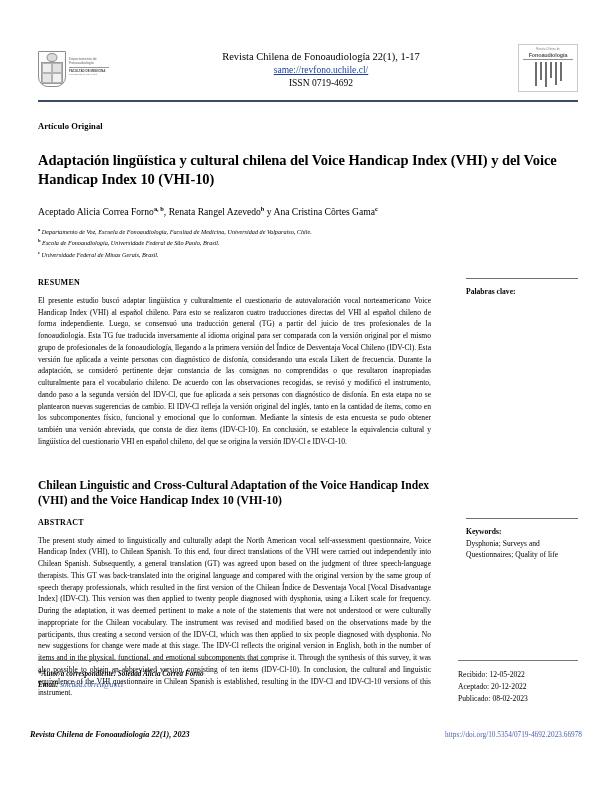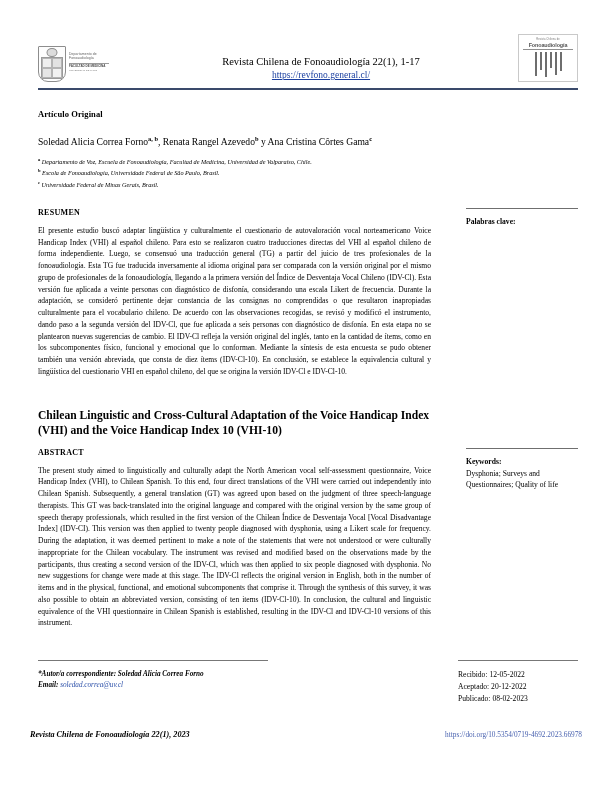--- a/index.html
+++ b/index.html
@@ -22,23 +22,24 @@
   .inner {
     position: absolute;
     left: 38px;
     top: 30px;
     width: 540px;
   }
 
   
   .masthead {
     display: flex;
-    align-items: flex-end;
+    align-items: center;
     justify-content: space-between;
     height: 52px;
+    margin-top: 12px;
   }
   .logo-left {
     width: 86px;
     flex: 0 0 86px;
     display: flex;
     align-items: flex-start;
     gap: 3px;
     padding-top: 1px;
   }
   .shield {
@@ -365,22 +366,23 @@
           <div class="l2">Fonoaudiología</div>
           <div class="rule"></div>
           <div class="l3">FACULTAD DE MEDICINA</div>
           <div class="l4">UNIVERSIDAD DE CHILE</div>
         </div>
       </div>
 
       <div class="masthead-center">
         <div class="mc-line1">Revista Chilena de Fonoaudiología 22(1), 1-17</div>
         <div class="mc-line2">
-          <a href="#">https://revfono.general.cl/</a>
+          <a href="#">same://revfono.uchile.cl/</a>
         </div>
+        <div class="mc-line3">ISSN 0719-4692</div>
       </div>
 
       <div class="logo-right">
         <div class="lr-top">Revista Chilena de</div>
         <div class="lr-title">Fonoaudiología</div>
         <div class="lr-rule"></div>
         <div class="lr-bars">
           <i style="height:24px"></i>
           <i style="height:18px"></i>
           <i style="height:25px"></i>
@@ -389,23 +391,24 @@
           <i style="height:19px"></i>
         </div>
       </div>
 
     </div>
 
     <div class="mast-rule"></div>
 
     <div class="article-type">Artículo Original</div>
 
+    <h1 class="title-es">Adaptación lingüística y cultural chilena del Voice Handicap Index (VHI) y del Voice Handicap Index 10 (VHI-10)</h1>
 
     <div class="authors">
-      <span>Soledad Alicia Correa Forno</span><sup>a, b</sup><span>, </span><span>Renata Rangel Azevedo</span><sup>b</sup><span> y </span><span>Ana Cristina Côrtes Gama</span><sup>c</sup>
+      <span>Aceptado Alicia Correa Forno</span><sup>a, b</sup><span>, </span><span>Renata Rangel Azevedo</span><sup>b</sup><span> y </span><span>Ana Cristina Côrtes Gama</span><sup>c</sup>
     </div>
 
     <div class="affils">
       <div class="affil"><sup>a</sup> <span>Departamento de Voz, Escuela de Fonoaudiología, Facultad de Medicina, Universidad de Valparaíso, Chile.</span></div>
       <div class="affil"><sup>b</sup> <span>Escola de Fonoaudiologia, Universidade Federal de São Paulo, Brasil.</span></div>
       <div class="affil"><sup>c</sup> <span>Universidade Federal de Minas Gerais, Brasil.</span></div>
     </div>
 
     <div class="abs-block">
       <div class="abs-main">

